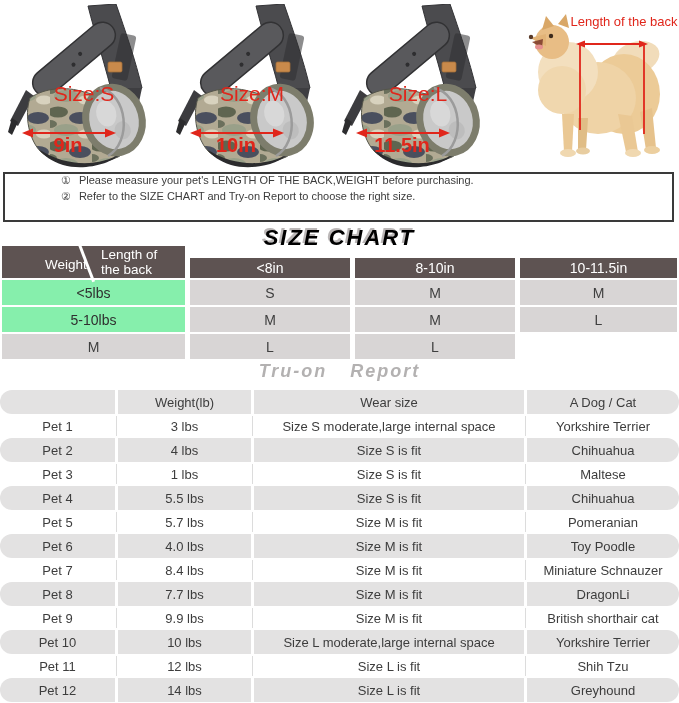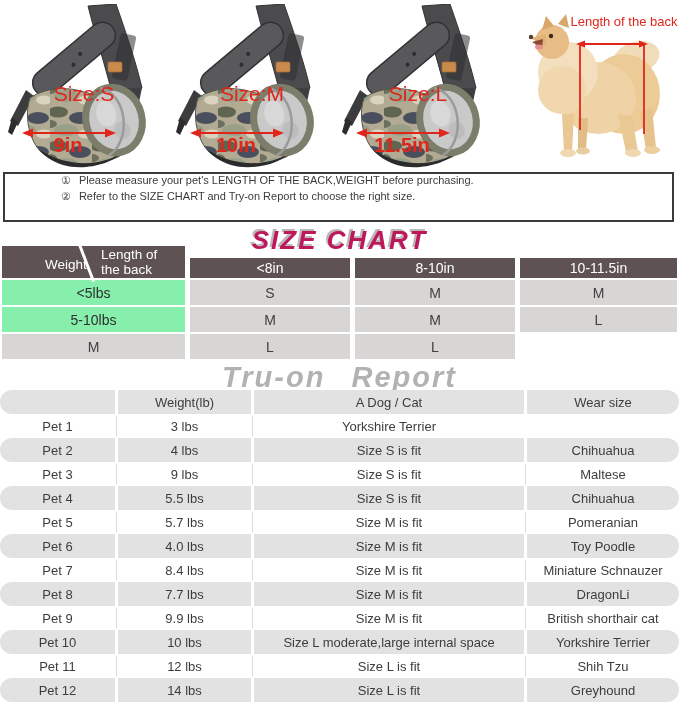--- a/index.html
+++ b/index.html
@@ -23,22 +23,22 @@
     border:2px solid #3a3a3a; display:flex; flex-direction:column;
     padding-left:56px; gap:3px;
     font-size:11px; color:#3b3b3b; background:#fff;
   }
   .note-line { white-space:nowrap; }
   .note-line .bullet { margin-right:8px; }
 
   
   .size-chart-title {
     position:absolute; left:0; top:225px; width:679px; text-align:center;
-    font-size:26px; font-weight:bold; font-style:italic; letter-spacing:2px;
-    color:#be185d; text-shadow:-2px -2px 0 #bcb8b8;
+    font-size:22px; font-weight:bold; font-style:italic; letter-spacing:2px;
+    color:#000000; text-shadow:-2px -2px 0 #bcb8b8;
   }
   .size-chart {
     position:absolute; left:2px; top:246px; width:675px;
     display:grid; grid-template-columns:183px 160px 160px 1fr;
     grid-template-rows:32px 25px 25px 25px; gap:2px 5px;
     font-size:14px; text-align:center;
   }
   .sc-cell { display:flex; align-items:center; justify-content:center; }
   .sc-head { background:#5e5352; color:#ffffff;margin-top:12px; }
   .sc-corner { position:relative; background:#5e5352; color:#fff; font-size:13.5px; }
@@ -49,21 +49,21 @@
   .sc-diag {
     position:absolute; left:83px; top:-3px; width:3px; height:40px;
     background:#ffffff; transform:rotate(-21deg);
   }
   .sc-weight { background:#86efac; color:#2f2f2f; }
   .sc-val { background:#d8d5d5; color:#3f3f3f; }
 
   
   .tryon-title {
     position:absolute; left:0; top:361px; width:679px; text-align:center;
-    font-size:29px; font-weight:bold; font-style:italic; letter-spacing:2px;
+    font-size:18px; font-weight:bold; font-style:italic; letter-spacing:2px;
     word-spacing:16px; color:#b3b1b1;
   }
   .tryon-table { position:absolute; left:0; top:390px; width:679px; }
   .trow {
     display:grid; grid-template-columns:115px 133px 270px 1fr;
     column-gap:3px; height:24px; font-size:13px; color:#3d3d3d;
   }
   .tcell { display:flex; align-items:center; justify-content:center; height:100%; position:relative; }
   .trow.gray .tcell { background:#e3e2e2; }
   .trow.gray .tcell:first-child { border-radius:12px 0 0 12px; }
@@ -253,37 +253,38 @@
     <div class="sc-cell sc-val">L</div>
     <div class="sc-cell sc-val">L</div>
   </div>
 
   <div class="tryon-title">Tru-on Report</div>
 
   <div class="tryon-table">
     <div class="trow gray">
       <div class="tcell"></div>
       <div class="tcell">Weight(lb)</div>
+      <div class="tcell">Wear size</div>
       <div class="tcell">A Dog / Cat</div>
-      <div class="tcell">Wear size</div>
     </div>
     <div class="trow white">
       <div class="tcell">Pet 1</div>
       <div class="tcell">3 lbs</div>
+      <div class="tcell">Size S moderate,large internal space</div>
       <div class="tcell">Yorkshire Terrier</div>
     </div>
     <div class="trow gray">
       <div class="tcell">Pet 2</div>
       <div class="tcell">4 lbs</div>
       <div class="tcell">Size S is fit</div>
       <div class="tcell">Chihuahua</div>
     </div>
     <div class="trow white">
       <div class="tcell">Pet 3</div>
-      <div class="tcell">9 lbs</div>
+      <div class="tcell">1 lbs</div>
       <div class="tcell">Size S is fit</div>
       <div class="tcell">Maltese</div>
     </div>
     <div class="trow gray">
       <div class="tcell">Pet 4</div>
       <div class="tcell">5.5 lbs</div>
       <div class="tcell">Size S is fit</div>
       <div class="tcell">Chihuahua</div>
     </div>
     <div class="trow white">

